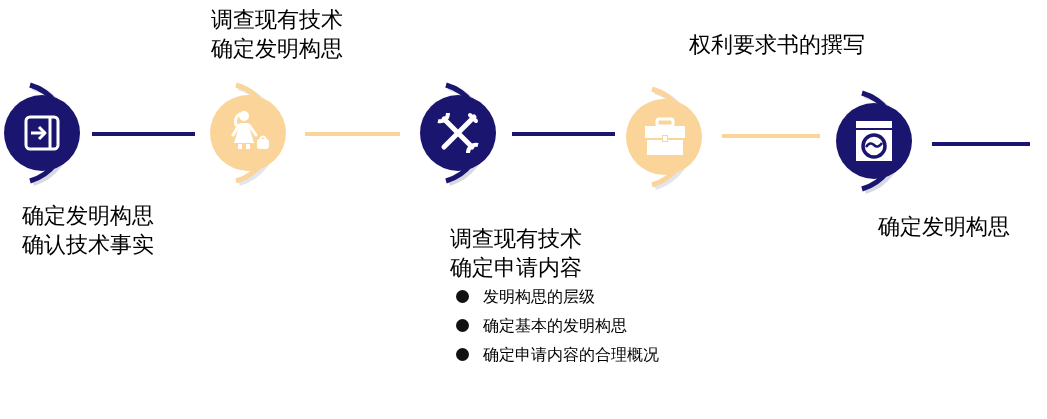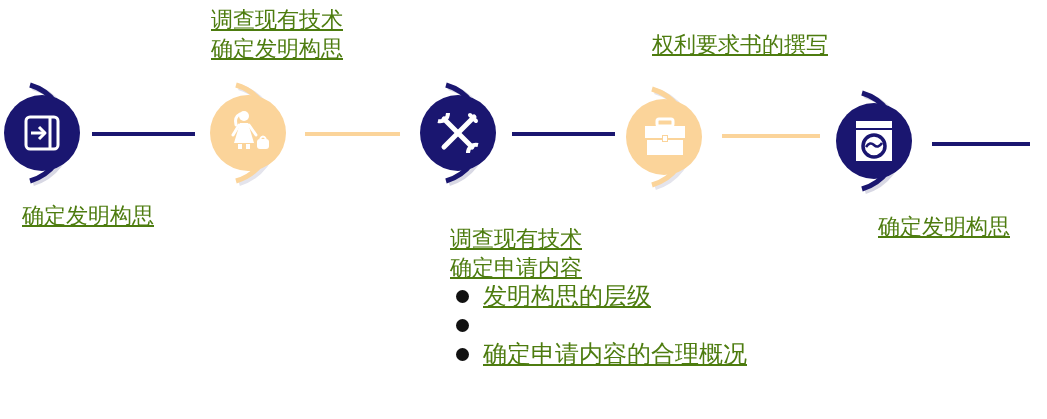--- a/index.html
+++ b/index.html
@@ -2,24 +2,24 @@
 <html><head>
   <meta charset="utf-8">
   <style>
     html, body { margin: 0; padding: 0; background: #ffffff; }
     body { width: 1047px; height: 419px; position: relative; overflow: hidden;
            font-family: "DejaVu Sans", "Liberation Sans", sans-serif; color: #1a1a1a; }
     .step { position: absolute; }
     .node { position: absolute; width: 120px; height: 120px; }
     .node svg { position: absolute; left: 0; top: 0; }
     .connector { position: absolute; height: 4px; }
-    .label { position: absolute; font-size: 22px; line-height: 29px; white-space: nowrap; color: #4d7c0f; text-decoration: underline; }
+    .label { position: absolute; font-size: 22px; line-height: 29px; white-space: nowrap; color: #000000; }
     .label .line { display: block; }
     .bullets { list-style: none; margin: 0; padding: 0; }
-    .bullets li { display: block; font-size: 24px; line-height: 29px; white-space: nowrap; }
+    .bullets li { display: block; font-size: 16px; line-height: 29px; white-space: nowrap; }
     .bullets .dot { display: inline-block; width: 13px; height: 13px; border-radius: 50%; background: #111; margin: 0 14px 2px 6px; vertical-align: middle; }
   </style>
 </head>
 <body>
 
 <div class="step">
   <div class="node" style="left:-8px; top:73px;">
     <svg width="120" height="120" viewBox="0 0 120 120">
       <path d="M 38 12 A 50 50 0 0 1 38 108" fill="none" stroke="#d8d8e4" stroke-width="6" transform="translate(3,2)"></path>
       <path d="M 38 12 A 50 50 0 0 1 38 108" fill="none" stroke="#1a1670" stroke-width="5"></path>
@@ -30,20 +30,21 @@
         <rect x="4" y="4" width="32" height="32" rx="4" fill="none" stroke="#fff" stroke-width="3"></rect>
         <line x1="28" y1="4" x2="28" y2="36" stroke="#fff" stroke-width="3"></line>
         <line x1="9" y1="20" x2="22" y2="20" stroke="#fff" stroke-width="3"></line>
         <polyline points="17,14 23,20 17,26" fill="none" stroke="#fff" stroke-width="3" stroke-linejoin="round"></polyline>
       </svg>
     </span>
   </div>
   <div class="connector" style="left:92px; top:132px; width:103px; background:#1a1670;"></div>
   <div class="label" style="left:22px; top:201px;">
     <span class="line">确定发明构思</span>
+    <span class="line">确认技术事实</span>
   </div>
 </div>
 
 <div class="step">
   <div class="label" style="left:211px; top:5px;">
     <span class="line">调查现有技术</span>
     <span class="line">确定发明构思</span>
   </div>
   <div class="node" style="left:198px; top:73px;">
     <svg width="120" height="120" viewBox="0 0 120 120">
@@ -84,28 +85,28 @@
         <line x1="36" y1="6" x2="42" y2="12" stroke="#fff" stroke-width="4" stroke-linecap="round"></line>
       </svg>
     </span>
   </div>
   <div class="connector" style="left:512px; top:132px; width:103px; background:#1a1670;"></div>
   <div class="label" style="left:450px; top:224px;">
     <span class="line">调查现有技术</span>
     <span class="line">确定申请内容</span>
     <ul class="bullets">
       <li><span class="dot"></span><span>发明构思的层级</span></li>
-      <li><span class="dot"></span></li>
+      <li><span class="dot"></span><span>确定基本的发明构思</span></li>
       <li><span class="dot"></span><span>确定申请内容的合理概况</span></li>
     </ul>
   </div>
 </div>
 
 <div class="step">
-  <div class="label" style="left:652px; top:30px;">
+  <div class="label" style="left:689px; top:30px;">
     <span class="line">权利要求书的撰写</span>
   </div>
   <div class="node" style="left:614px; top:77px;">
     <svg width="120" height="120" viewBox="0 0 120 120">
       <path d="M 38 12 A 50 50 0 0 1 38 108" fill="none" stroke="#e4e4ec" stroke-width="6" transform="translate(3,2)"></path>
       <path d="M 38 12 A 50 50 0 0 1 38 108" fill="none" stroke="#fbd49a" stroke-width="5"></path>
       <circle cx="50" cy="60" r="38" fill="#fbd49a"></circle>
     </svg>
     <span style="position:absolute; left:29px; top:40px; width:44px; height:40px;">
       <svg width="44" height="40" viewBox="0 0 44 40">

